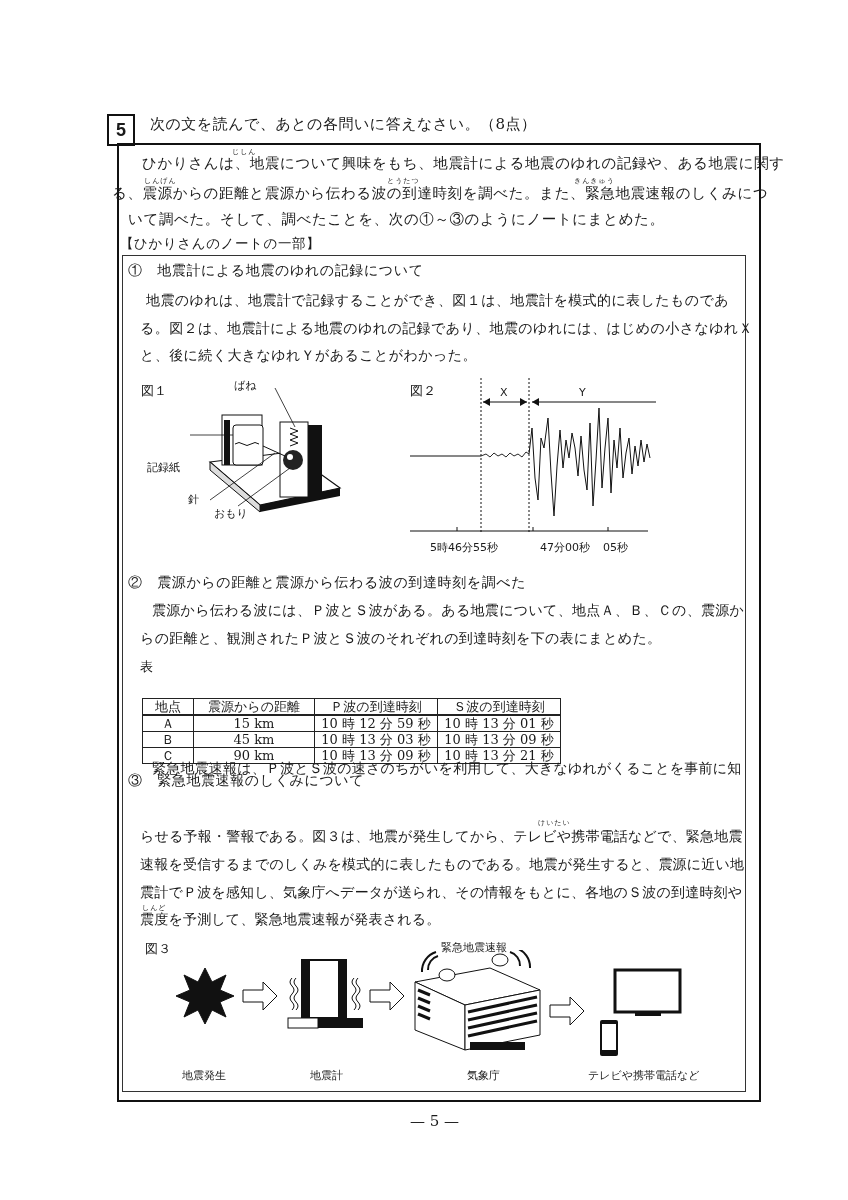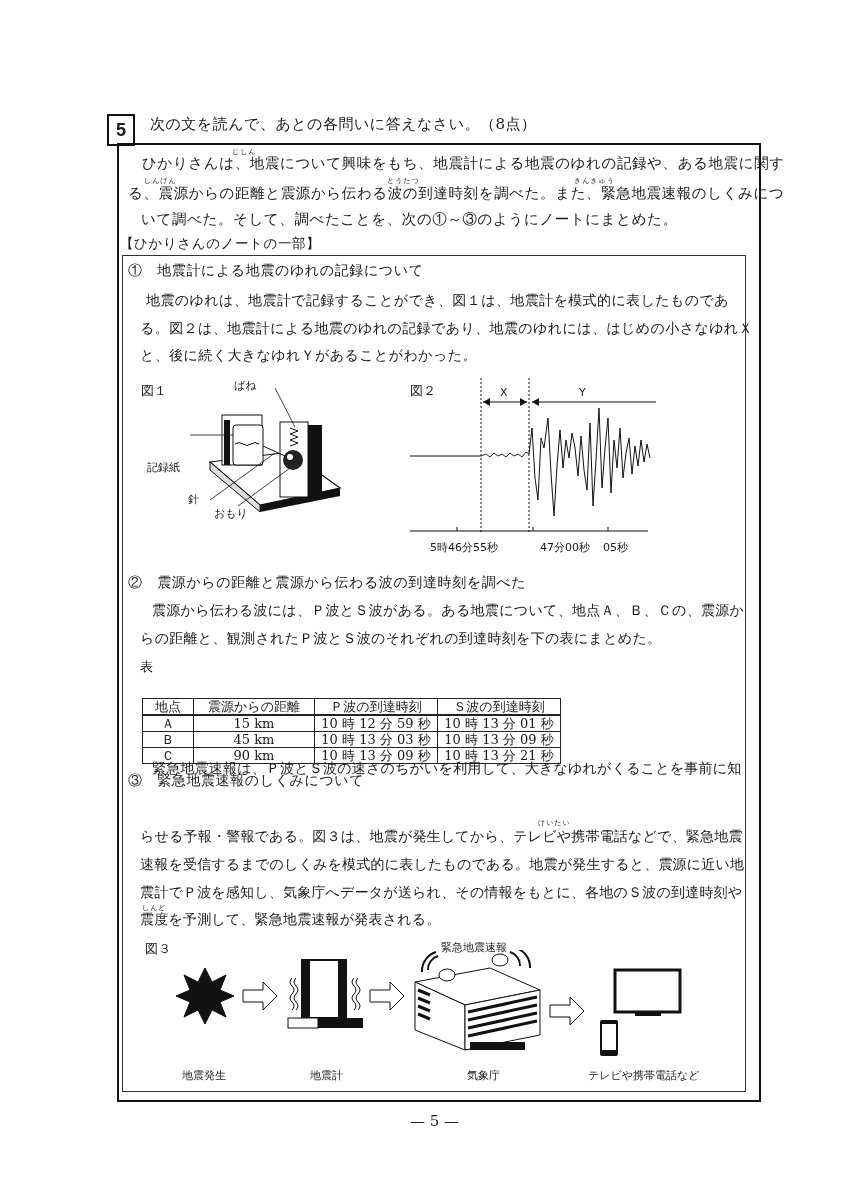--- a/index.html
+++ b/index.html
@@ -28,22 +28,22 @@
 <div class="abs qtitle">次の文を読んで、あとの各問いに答えなさい。（8点）</div>
 
 <div class="abs outer"></div>
 
 <span class="abs ruby" style="left:232px;top:147px;">じしん</span>
 <span class="abs ruby" style="left:144px;top:176px;">しんげん</span>
 <span class="abs ruby" style="left:387px;top:176px;">とうたつ</span>
 <span class="abs ruby" style="left:558px;top:176px;margin-left:16px;">きんきゅう</span>
 
 <div class="abs p" style="left:128px;top:154px;text-indent:14px;">ひかりさんは、地震について興味をもち、地震計による地震のゆれの記録や、ある地震に関す</div>
-<div class="abs p" style="left:128px;top:184px;font-family:Liberation Mono, monospace;">る、震源からの距離と震源から伝わる波の到達時刻を調べた。また、緊急地震速報のしくみにつ</div>
-<div class="abs p" style="left:141px;top:210px;">いて調べた。そして、調べたことを、次の①～③のようにノートにまとめた。</div>
+<div class="abs p" style="left:112px;top:184px;font-family:Liberation Mono, monospace;">る、震源からの距離と震源から伝わる波の到達時刻を調べた。また、緊急地震速報のしくみにつ</div>
+<div class="abs p" style="left:128px;top:210px;">いて調べた。そして、調べたことを、次の①～③のようにノートにまとめた。</div>
 <div class="abs p" style="left:120px;top:235px;font-size:13.5px;">【ひかりさんのノートの一部】</div>
 
 <div class="abs inner"></div>
 
 <div class="abs p" style="left:128px;top:262px;font-size:14px;">①　地震計による地震のゆれの記録について</div>
 <div class="abs p" style="left:146px;top:292px;font-size:14px;letter-spacing:0.4px;">地震のゆれは、地震計で記録することができ、図１は、地震計を模式的に表したものであ</div>
 <div class="abs p" style="left:140px;top:320px;font-size:14px;letter-spacing:0.4px;">る。図２は、地震計による地震のゆれの記録であり、地震のゆれには、はじめの小さなゆれＸ</div>
 <div class="abs p" style="left:140px;top:347px;font-size:14px;letter-spacing:0.4px;">と、後に続く大きなゆれＹがあることがわかった。</div>
 
 <div class="abs fig-label" style="left:141px;top:382px;">図１</div>

